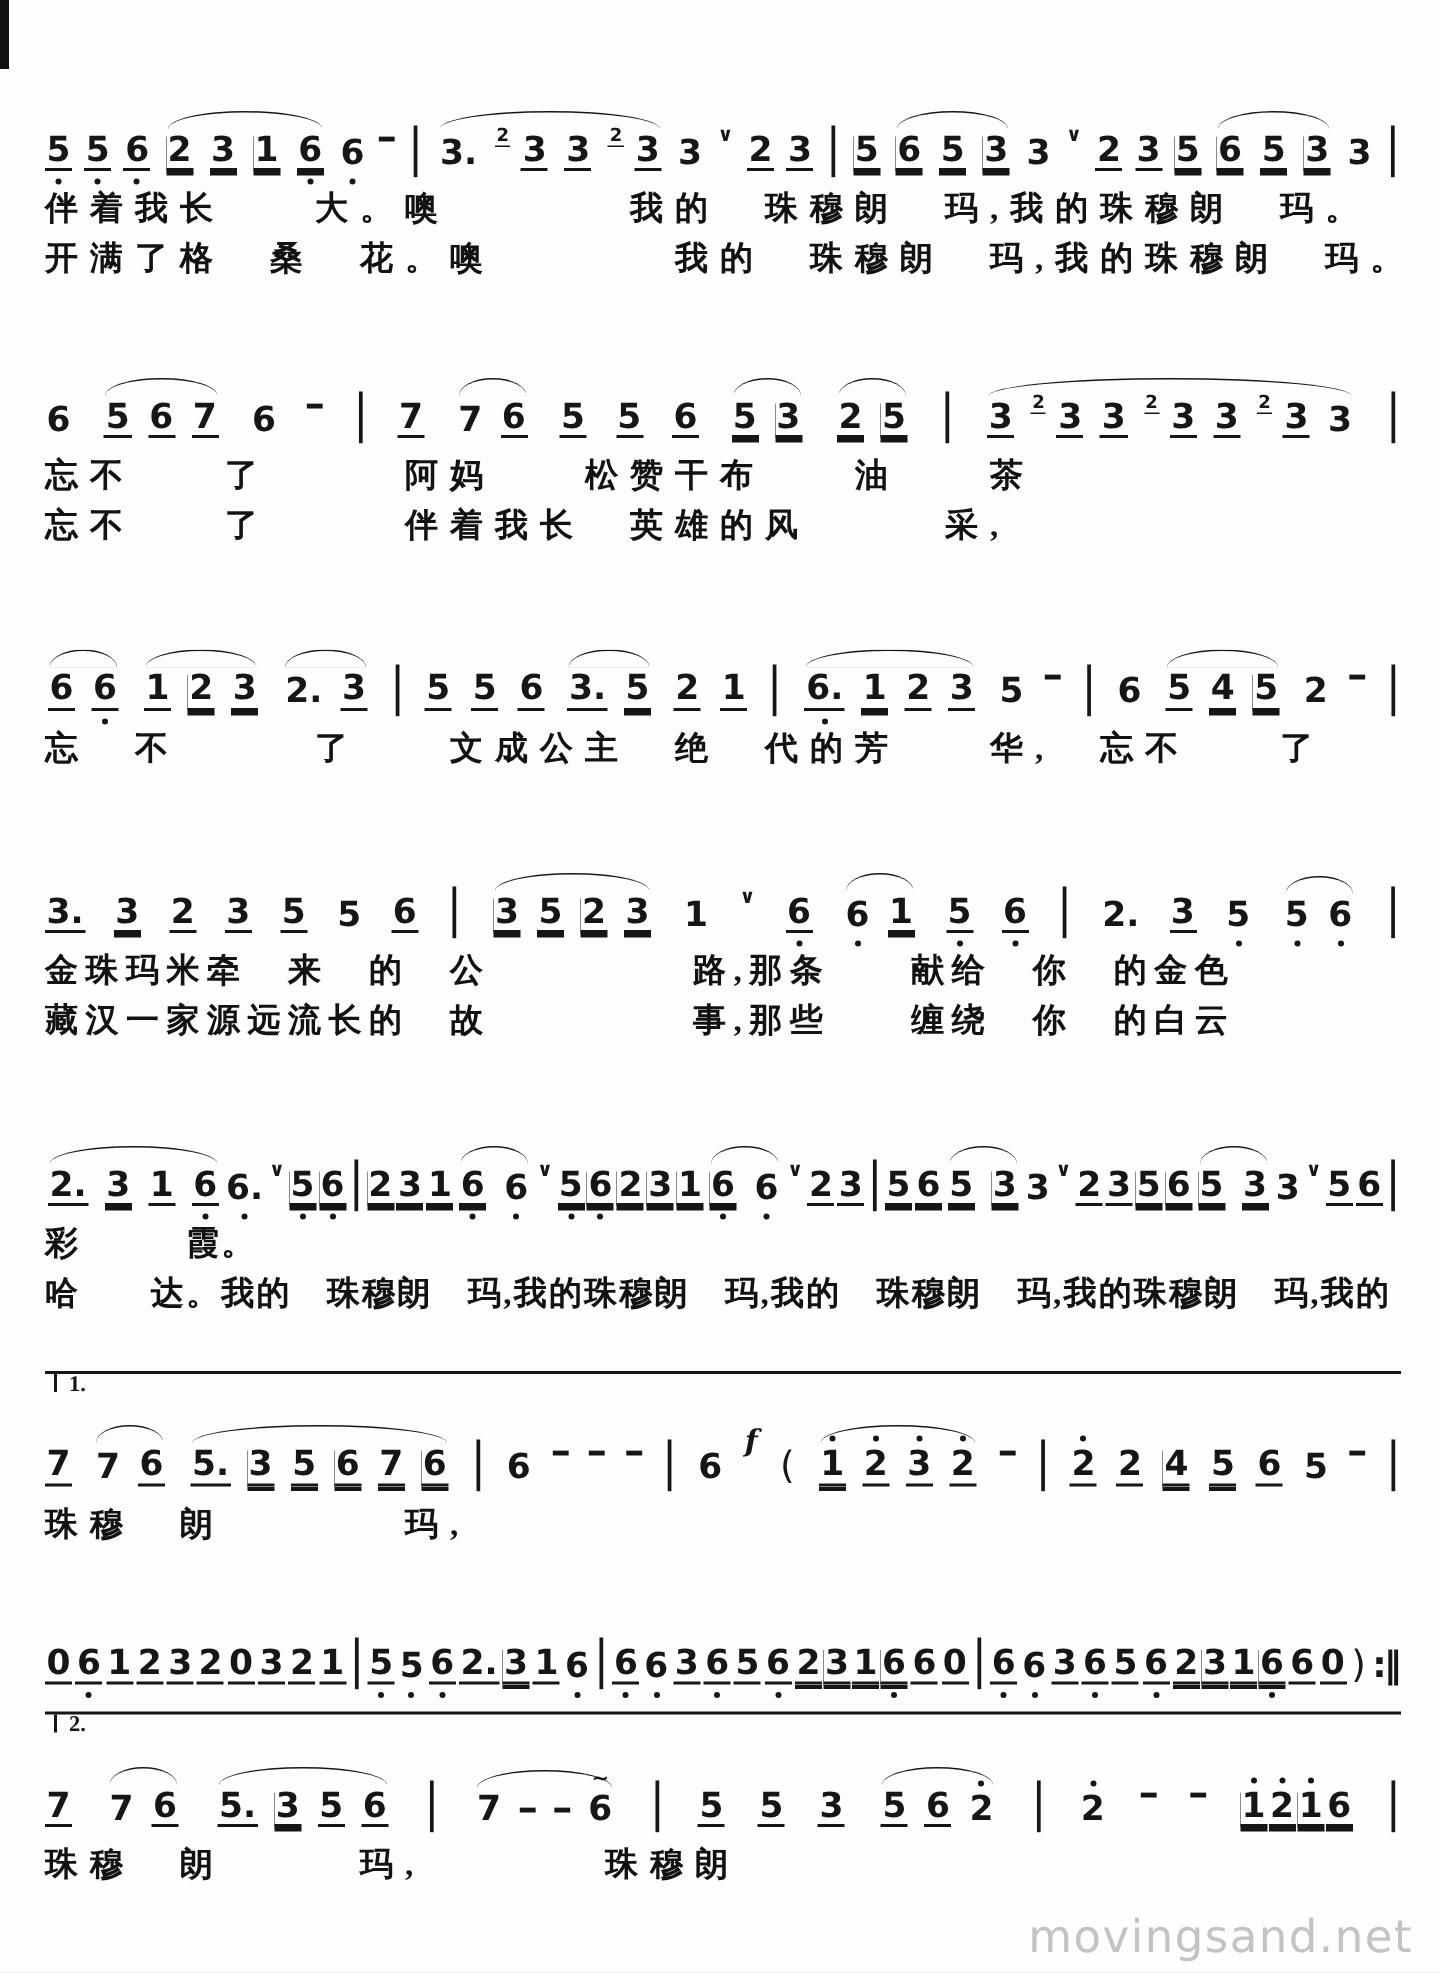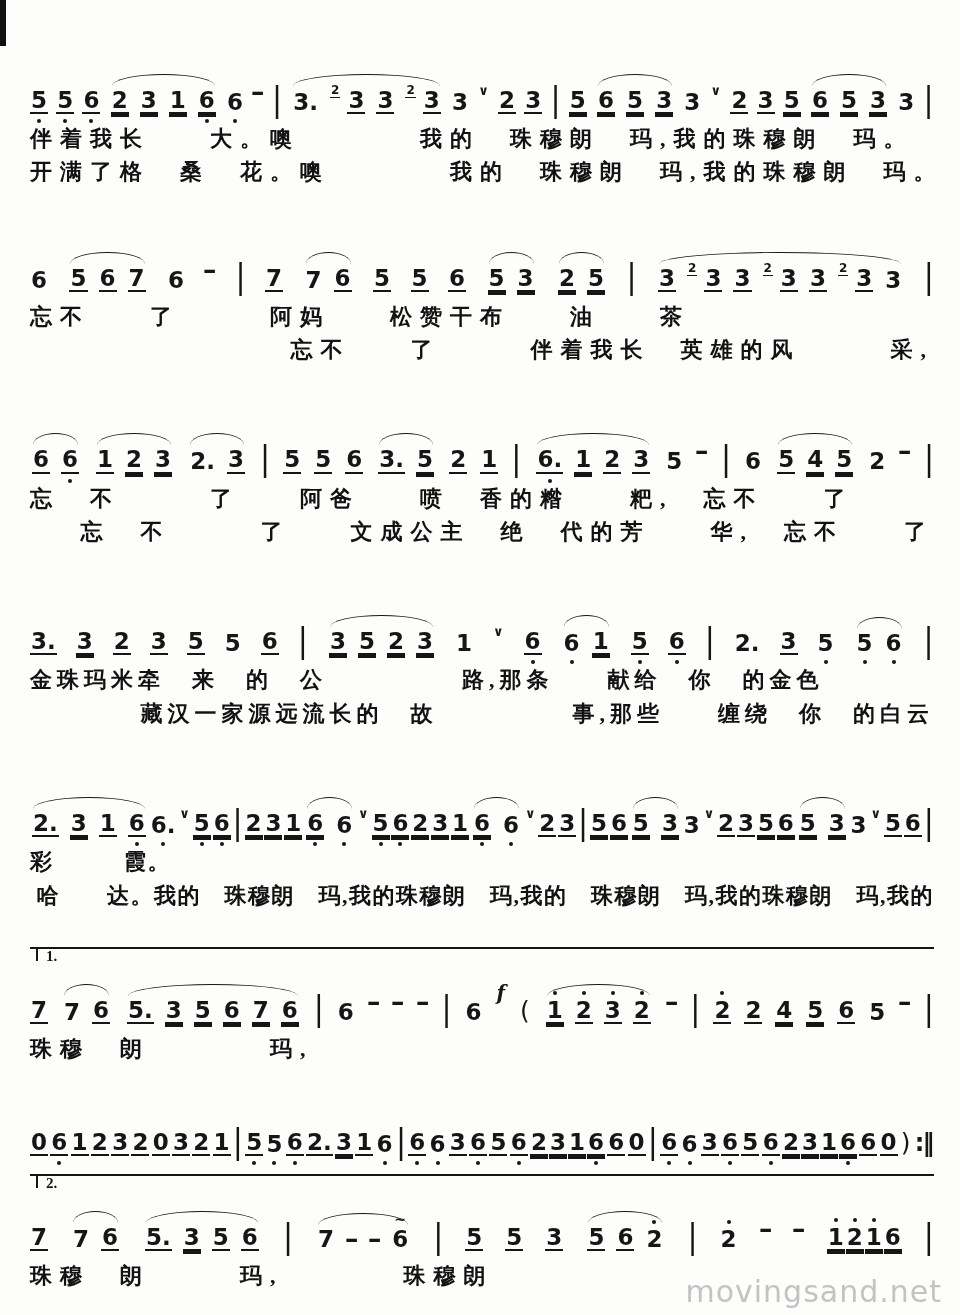--- a/index.html
+++ b/index.html
@@ -36,21 +36,21 @@
   .note.final .txt{font-weight:700;font-size:24px;letter-spacing:-2px;border:none;}
   .slurgrp{position:relative;display:inline-flex;align-items:flex-end;gap:11px;padding:0 2px;}
   .arc{position:absolute;top:-14px;left:3px;right:3px;height:11px;
        border-top:1.7px solid #161616;border-radius:50% 50% 0 0/100% 100% 0 0;}
   .tight{display:inline-flex;align-items:flex-end;gap:1px;}
 
   
   .lyric{margin-top:12px;font-family:"Liberation Serif","DejaVu Serif",serif;
          font-weight:600;font-size:22px;line-height:1.2;letter-spacing:8px;
          white-space:pre;color:#121212;}
-  .lyric + .lyric{margin-top:7px;text-align:right;}
+  .lyric + .lyric{margin-top:7px;}
   .lyr-med{letter-spacing:5px;}
   .lyr-tight{letter-spacing:1.5px;}
 
   
   .volta{position:relative;height:15px;border-top:2px solid #161616;}
   .volta::before{content:"";position:absolute;left:6px;top:0;height:12px;
                  border-left:2px solid #161616;}
   .volta-label{position:absolute;left:16px;top:-1px;font-size:15px;font-weight:700;
                font-family:"Liberation Serif",serif;}
 
@@ -218,21 +218,20 @@
         <span class="slurgrp">
           <i class="arc"></i>
           <span class="note"><span class="txt u1">5</span></span>
           <span class="note"><span class="txt u2">4</span></span>
           <span class="note"><span class="txt u2">5</span></span>
         </span>
         <span class="note"><span class="txt">2</span></span>
         <span class="note dash"><span class="txt">-</span></span>
         <span class="bar">|</span>
       </div>
-    <div class="lyric">忘　不　　　了　　阿爸　　喷　香的糌　　粑,　忘不　　了</div>
     <div class="lyric">忘　不　　　了　　文成公主　绝　代的芳　　华,　忘不　　了</div>
   </div>
 
   <div class="system" id="sys4">
     <div class="notes">
         <span class="note"><span class="txt u1">3.</span></span>
         <span class="note"><span class="txt u2">3</span></span>
         <span class="note"><span class="txt u1">2</span></span>
         <span class="note"><span class="txt u1">3</span></span>
         <span class="note"><span class="txt u1">5</span></span>

